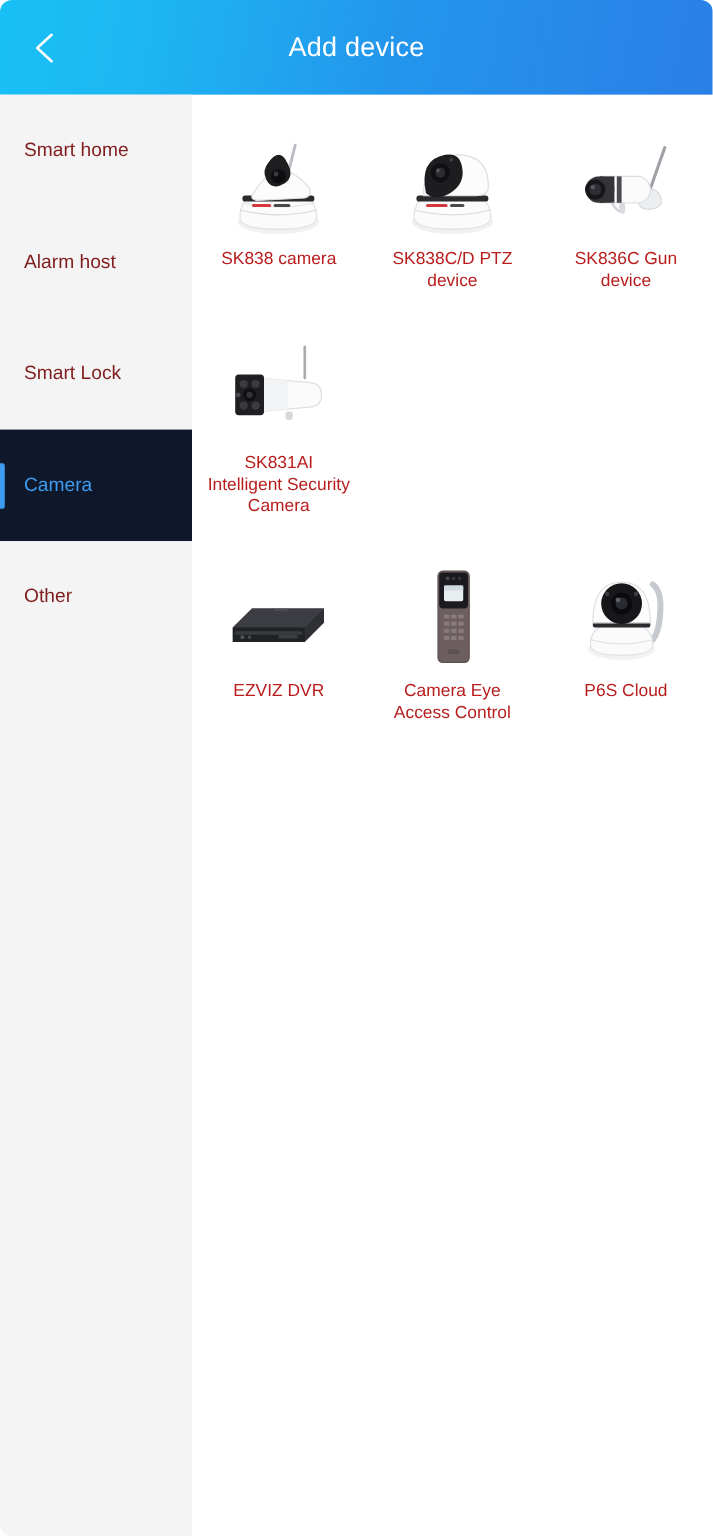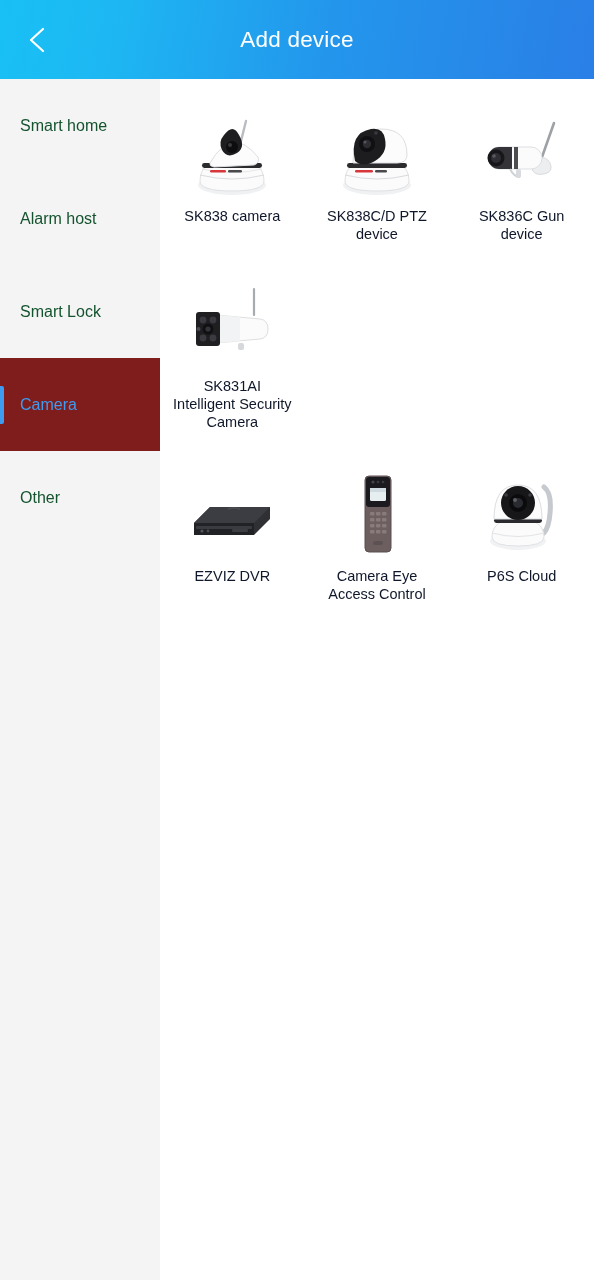--- a/index.html
+++ b/index.html
@@ -13,20 +13,21 @@
     overflow: hidden;
     font-family: "Liberation Sans", sans-serif;
     -webkit-font-smoothing: antialiased;
   }
   .phone {
     position: relative;
     width: 594px;
     height: 1280px;
     background: #ffffff;
     overflow: hidden;
+    border-radius: 10px;
   }
 
   
   .header {
     position: absolute;
     top: 0; left: 0;
     width: 594px;
     height: 79px;
     background: linear-gradient(100deg, #18c0f5 0%, #1db8f3 18%, #2396ec 55%, #2a7fe6 100%);
     display: flex;
@@ -75,26 +76,26 @@
     box-sizing: border-box;
   }
   .side-item {
     position: relative;
     height: 93px;
     display: flex;
     align-items: center;
     padding-left: 20px;
     box-sizing: border-box;
     font-size: 16px;
-    color: #14532d;
+    color: #7f1d1d;
     cursor: pointer;
     background: #f4f4f5;
   }
   .side-item.active {
-    background: #7f1d1d;
+    background: #0f172a;
     color: #3d9bf0;
   }
   .side-item.active .side-accent {
     position: absolute;
     left: 0;
     top: 50%;
     transform: translateY(-50%);
     width: 4px;
     height: 38px;
     background: #3d9bf0;
@@ -128,21 +129,21 @@
     height: 86px;
     display: flex;
     align-items: center;
     justify-content: center;
     margin-bottom: 10px;
   }
   .thumb svg { display: block; }
   .cell-label {
     font-size: 14.5px;
     line-height: 18px;
-    color: #0f172a;
+    color: #b91c1c;
     text-align: center;
     max-width: 120px;
     white-space: pre-line;
   }
   .row-1 .cell { padding-top: 14px; }
   .row-2 .cell { padding-top: 28px; }
   .row-3 .cell { padding-top: 30px; }
 </style>
 </head>
 <body>

